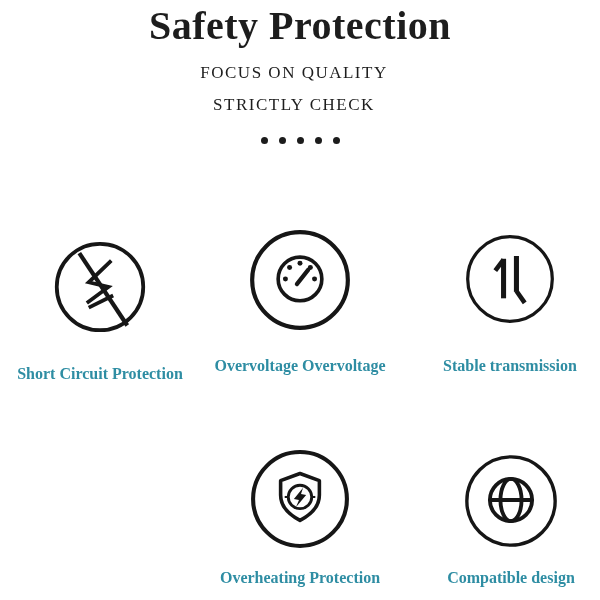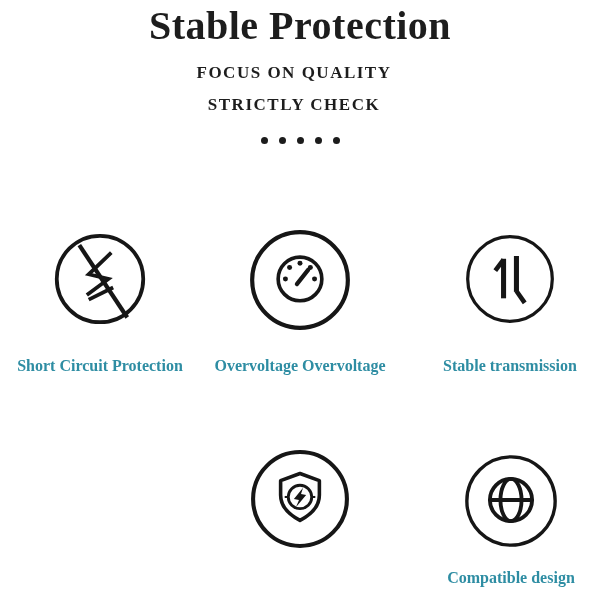--- a/index.html
+++ b/index.html
@@ -29,21 +29,21 @@
     font-size: 40px;
     font-weight: bold;
     letter-spacing: 0.5px;
     color: var(--heading-color, #1d1d1d);
   }
   .subtitle1, .subtitle2 {
     position: absolute;
     left: 0; right: 12px;
     margin: 0;
     font-size: 17px;
-    font-weight: bold;
+    font-weight: normal;
     letter-spacing: 1.5px;
     color: var(--heading-color, #222222);
     text-align: center;
   }
   .subtitle1 { top: 63px; }
   .subtitle2 { top: 95px; }
   .dots {
     position: absolute;
     top: 137px; left: 0; right: 0;
     text-align: center;
@@ -74,27 +74,27 @@
   }
   .icon-stroke { stroke: var(--icon-color, #161616); fill: none; }
   .icon-fill   { fill: var(--icon-color, #161616); stroke: none; }
 </style>
 </head>
 <body>
 
 <div id="canvas">
 
   <div class="header">
-    <h1 class="title">Stable Protection</h1>
+    <h1 class="title">Safety Protection</h1>
     <div class="subtitle1">FOCUS ON QUALITY</div>
     <div class="subtitle2">STRICTLY CHECK</div>
     <div class="dots" id="dots"><span class="dot"></span><span class="dot"></span><span class="dot"></span><span class="dot"></span><span class="dot"></span></div>
   </div>
 
-  <div class="feature" style="left:0px; top:232px;">
+  <div class="feature" style="left:0px; top:240px;">
     <svg width="94" height="94" viewBox="0 0 100 100">
       <circle class="icon-stroke" cx="50" cy="50" r="46" stroke-width="4"></circle>
       <line class="icon-stroke" x1="28" y1="14" x2="79" y2="91" stroke-width="4.5"></line>
       <polyline class="icon-stroke" points="62,22 38,45 59,50 36,67" stroke-width="4" stroke-linejoin="miter"></polyline>
       <line class="icon-stroke" x1="38" y1="72" x2="64" y2="59" stroke-width="4"></line>
     </svg>
     <span class="feature-label" style="margin-top:31px;">Short Circuit Protection</span>
   </div>
 
   <div class="feature" style="left:200px; top:228px;">
@@ -125,20 +125,21 @@
 
   <div class="feature" style="left:200px; top:448px;">
     <svg width="102" height="102" viewBox="0 0 100 100">
       <circle class="icon-stroke" cx="50" cy="50" r="46" stroke-width="4"></circle>
       <path class="icon-stroke" stroke-width="3.5" stroke-linejoin="round" d="M50,25 L69,32 V46 Q69,61 50,71 Q31,61 31,46 V32 Z"></path>
       <circle class="icon-stroke" cx="50" cy="48" r="11.5" stroke-width="2.8"></circle>
       <line class="icon-stroke" x1="35" y1="48" x2="38.5" y2="48" stroke-width="2"></line>
       <line class="icon-stroke" x1="61.5" y1="48" x2="65" y2="48" stroke-width="2"></line>
       <path class="icon-fill" d="M53,39 L44,50 L49,51 L46,58 L56,46 L51,45 Z"></path>
     </svg>
+    <span class="feature-label" style="margin-top:19px;">Overheating Protection</span>
   </div>
 
   <div class="feature" style="left:411px; top:453px;">
     <svg width="96" height="96" viewBox="0 0 100 100">
       <circle class="icon-stroke" cx="50" cy="50" r="46" stroke-width="3.5"></circle>
       <circle class="icon-stroke" cx="50" cy="49" r="22" stroke-width="4"></circle>
       <ellipse class="icon-stroke" cx="50" cy="49" rx="11" ry="22" stroke-width="4"></ellipse>
       <line class="icon-stroke" x1="28" y1="49" x2="72" y2="49" stroke-width="4"></line>
     </svg>
     <span class="feature-label" style="margin-top:20px;">Compatible design</span>

